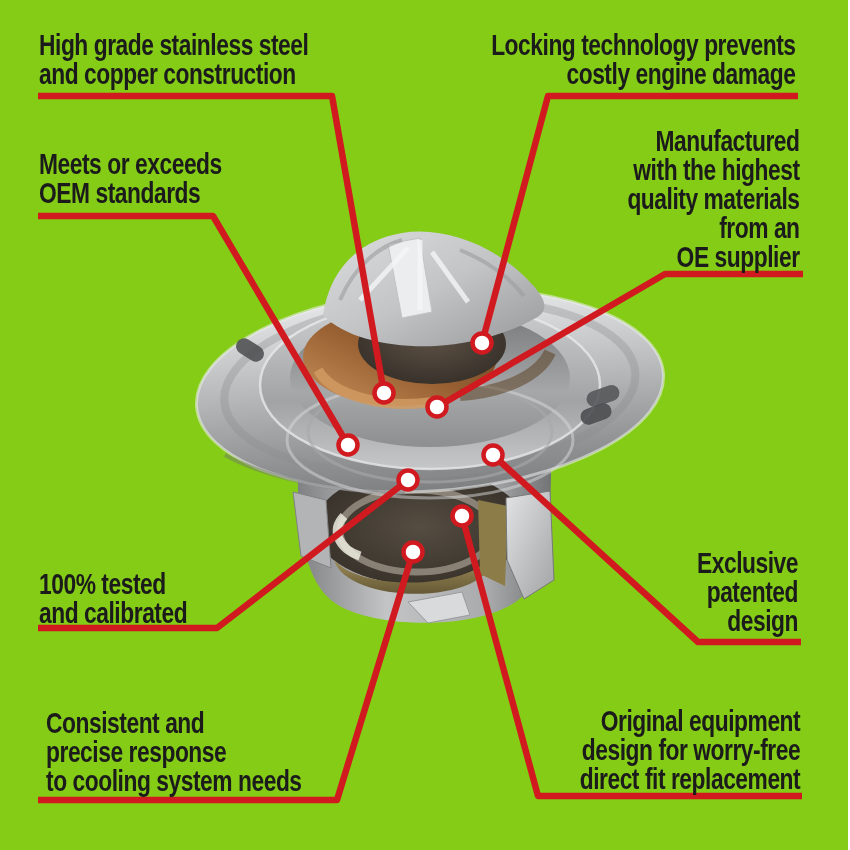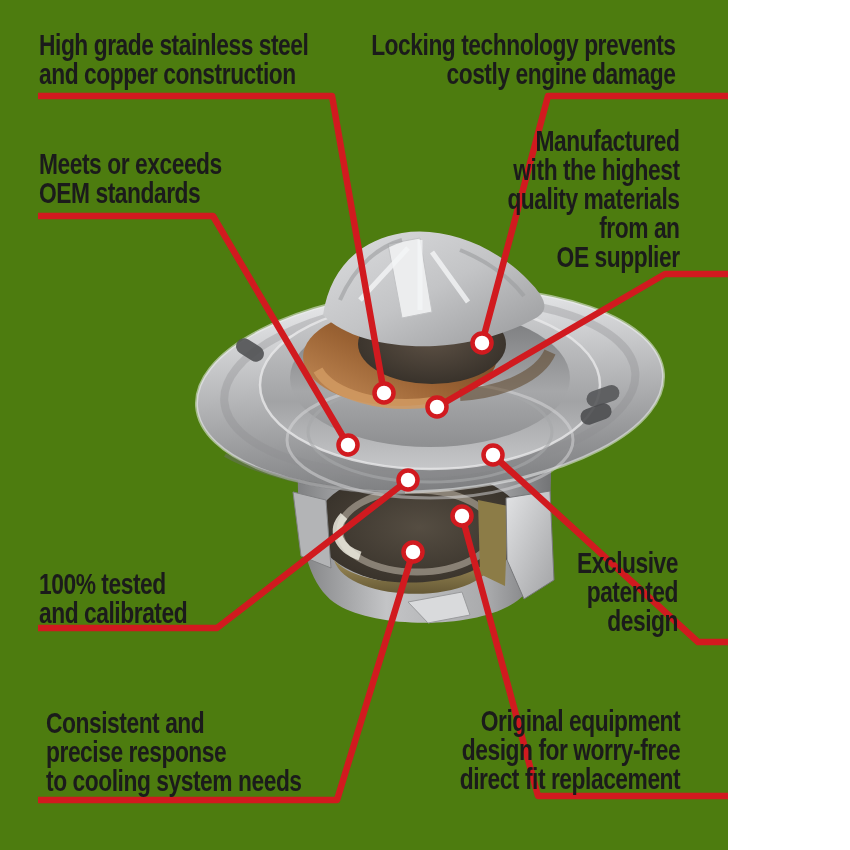--- a/index.html
+++ b/index.html
@@ -1,19 +1,19 @@
 <!DOCTYPE html>
 <html><head>
 <meta charset="utf-8">
 <style>
   html,body{margin:0;padding:0;background:#ffffff;}
   .canvas{
     position:relative;
-    width:728px;height:850px;
-    background:#4d7c0f;
+    width:848px;height:850px;
+    background:#84cc16;
     overflow:hidden;
     font-family:"Liberation Sans","DejaVu Sans",sans-serif;
   }
   .art{position:absolute;left:0;top:0;width:850px;height:850px;}
   .callout{
     position:absolute;
     color:#1b1b1b;
     font-weight:700;
     font-size:30px;
     line-height:29px;

